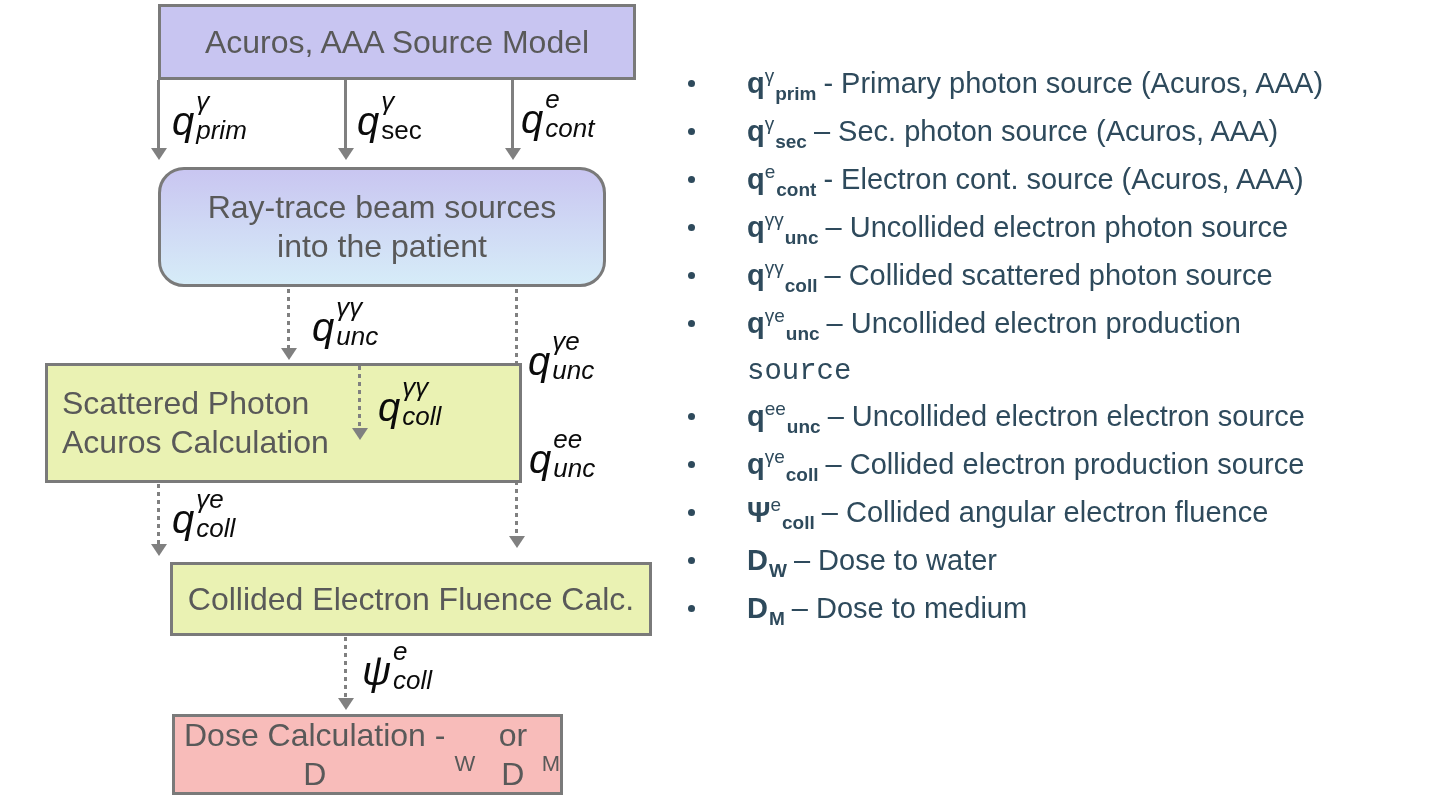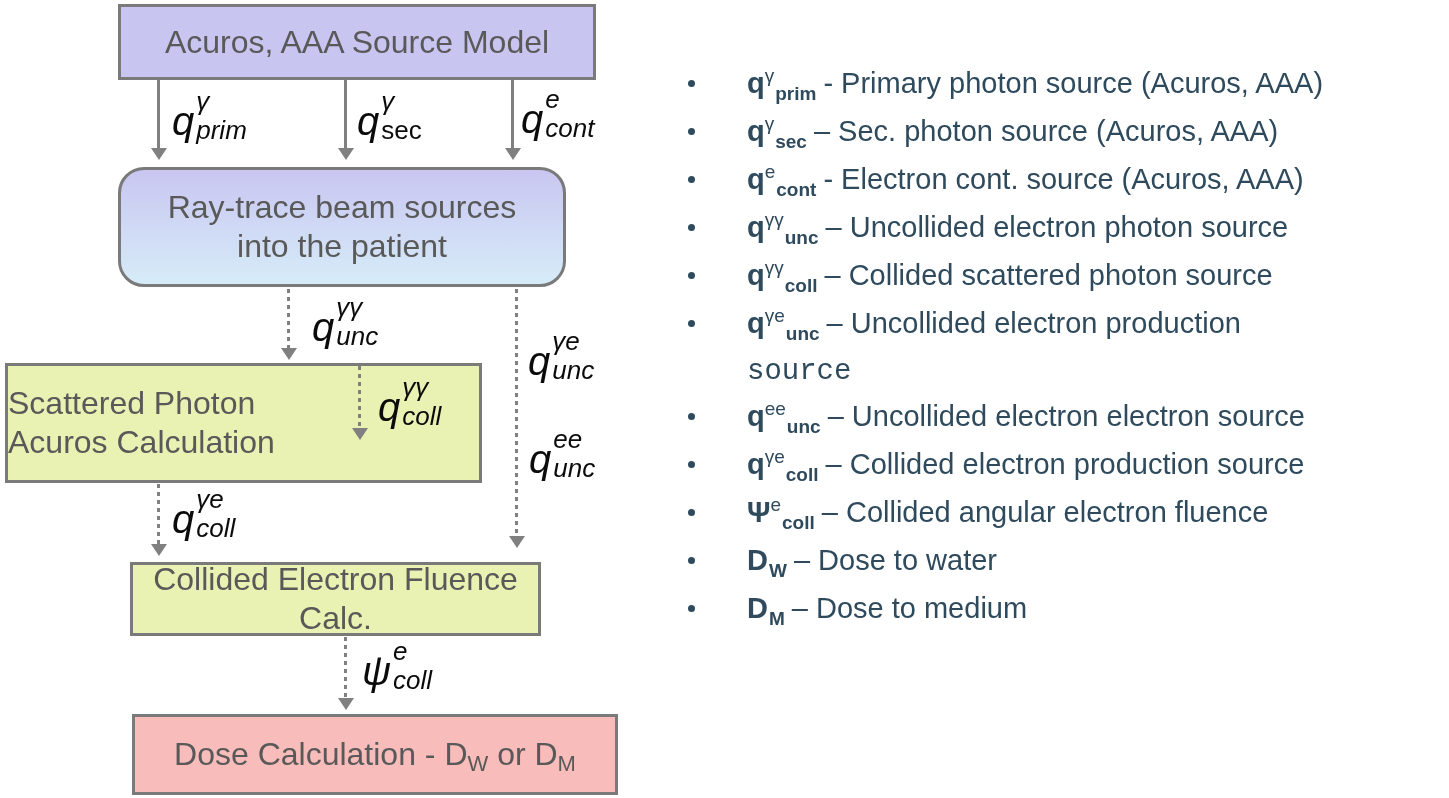--- a/index.html
+++ b/index.html
@@ -6,29 +6,29 @@
   body{
     width:1449px;height:798px;position:relative;background:#ffffff;
     font-family:"Liberation Sans",sans-serif;overflow:hidden;
   }
   
   .fbox{
     position:absolute;box-sizing:border-box;
     border:3px solid var(--border_gray);
     color:var(--box_text);
     display:flex;flex-direction:column;justify-content:center;align-items:center;
-    font-size:32px;line-height:39px;text-align:center;
+    font-size:32px;line-height:39px;text-align:center;margin-left:40px;
   }
   .fbox--source{left:118px;top:4px;width:478px;height:76px;background:var(--box1_fill);}
   .fbox--raytrace{left:118px;top:167px;width:448px;height:120px;
     background:linear-gradient(to bottom,var(--box2_grad_top),var(--box2_grad_bottom));border-radius:26px;}
   .fbox--scatter{left:5px;top:363px;width:477px;height:120px;background:var(--green_fill);
-    align-items:flex-start;text-align:left;}
-  .fbox--electron{left:130px;top:562px;width:411px;height:74px;background:var(--green_fill);}
-  .fbox--dose{left:132px;top:714px;width:486px;height:81px;background:var(--pink_fill);
+    align-items:flex-start;text-align:left;padding-left:14px;}
+  .fbox--electron{left:130px;top:562px;width:482px;height:74px;background:var(--green_fill);}
+  .fbox--dose{left:132px;top:714px;width:391px;height:81px;background:var(--pink_fill);
     flex-direction:row;align-items:center;}
   .fbox--dose .dsub{font-size:22px;position:relative;top:9px;}
   
   .stem{position:absolute;width:3px;background:var(--arrow_gray);}
   .dstem{position:absolute;width:3px;
     background-image:repeating-linear-gradient(to bottom,var(--arrow_gray) 0 4px,transparent 4px 8px);}
   .head{position:absolute;width:0;height:0;
     border-left:8px solid transparent;border-right:8px solid transparent;
     border-top:12px solid var(--arrow_gray);}
   

